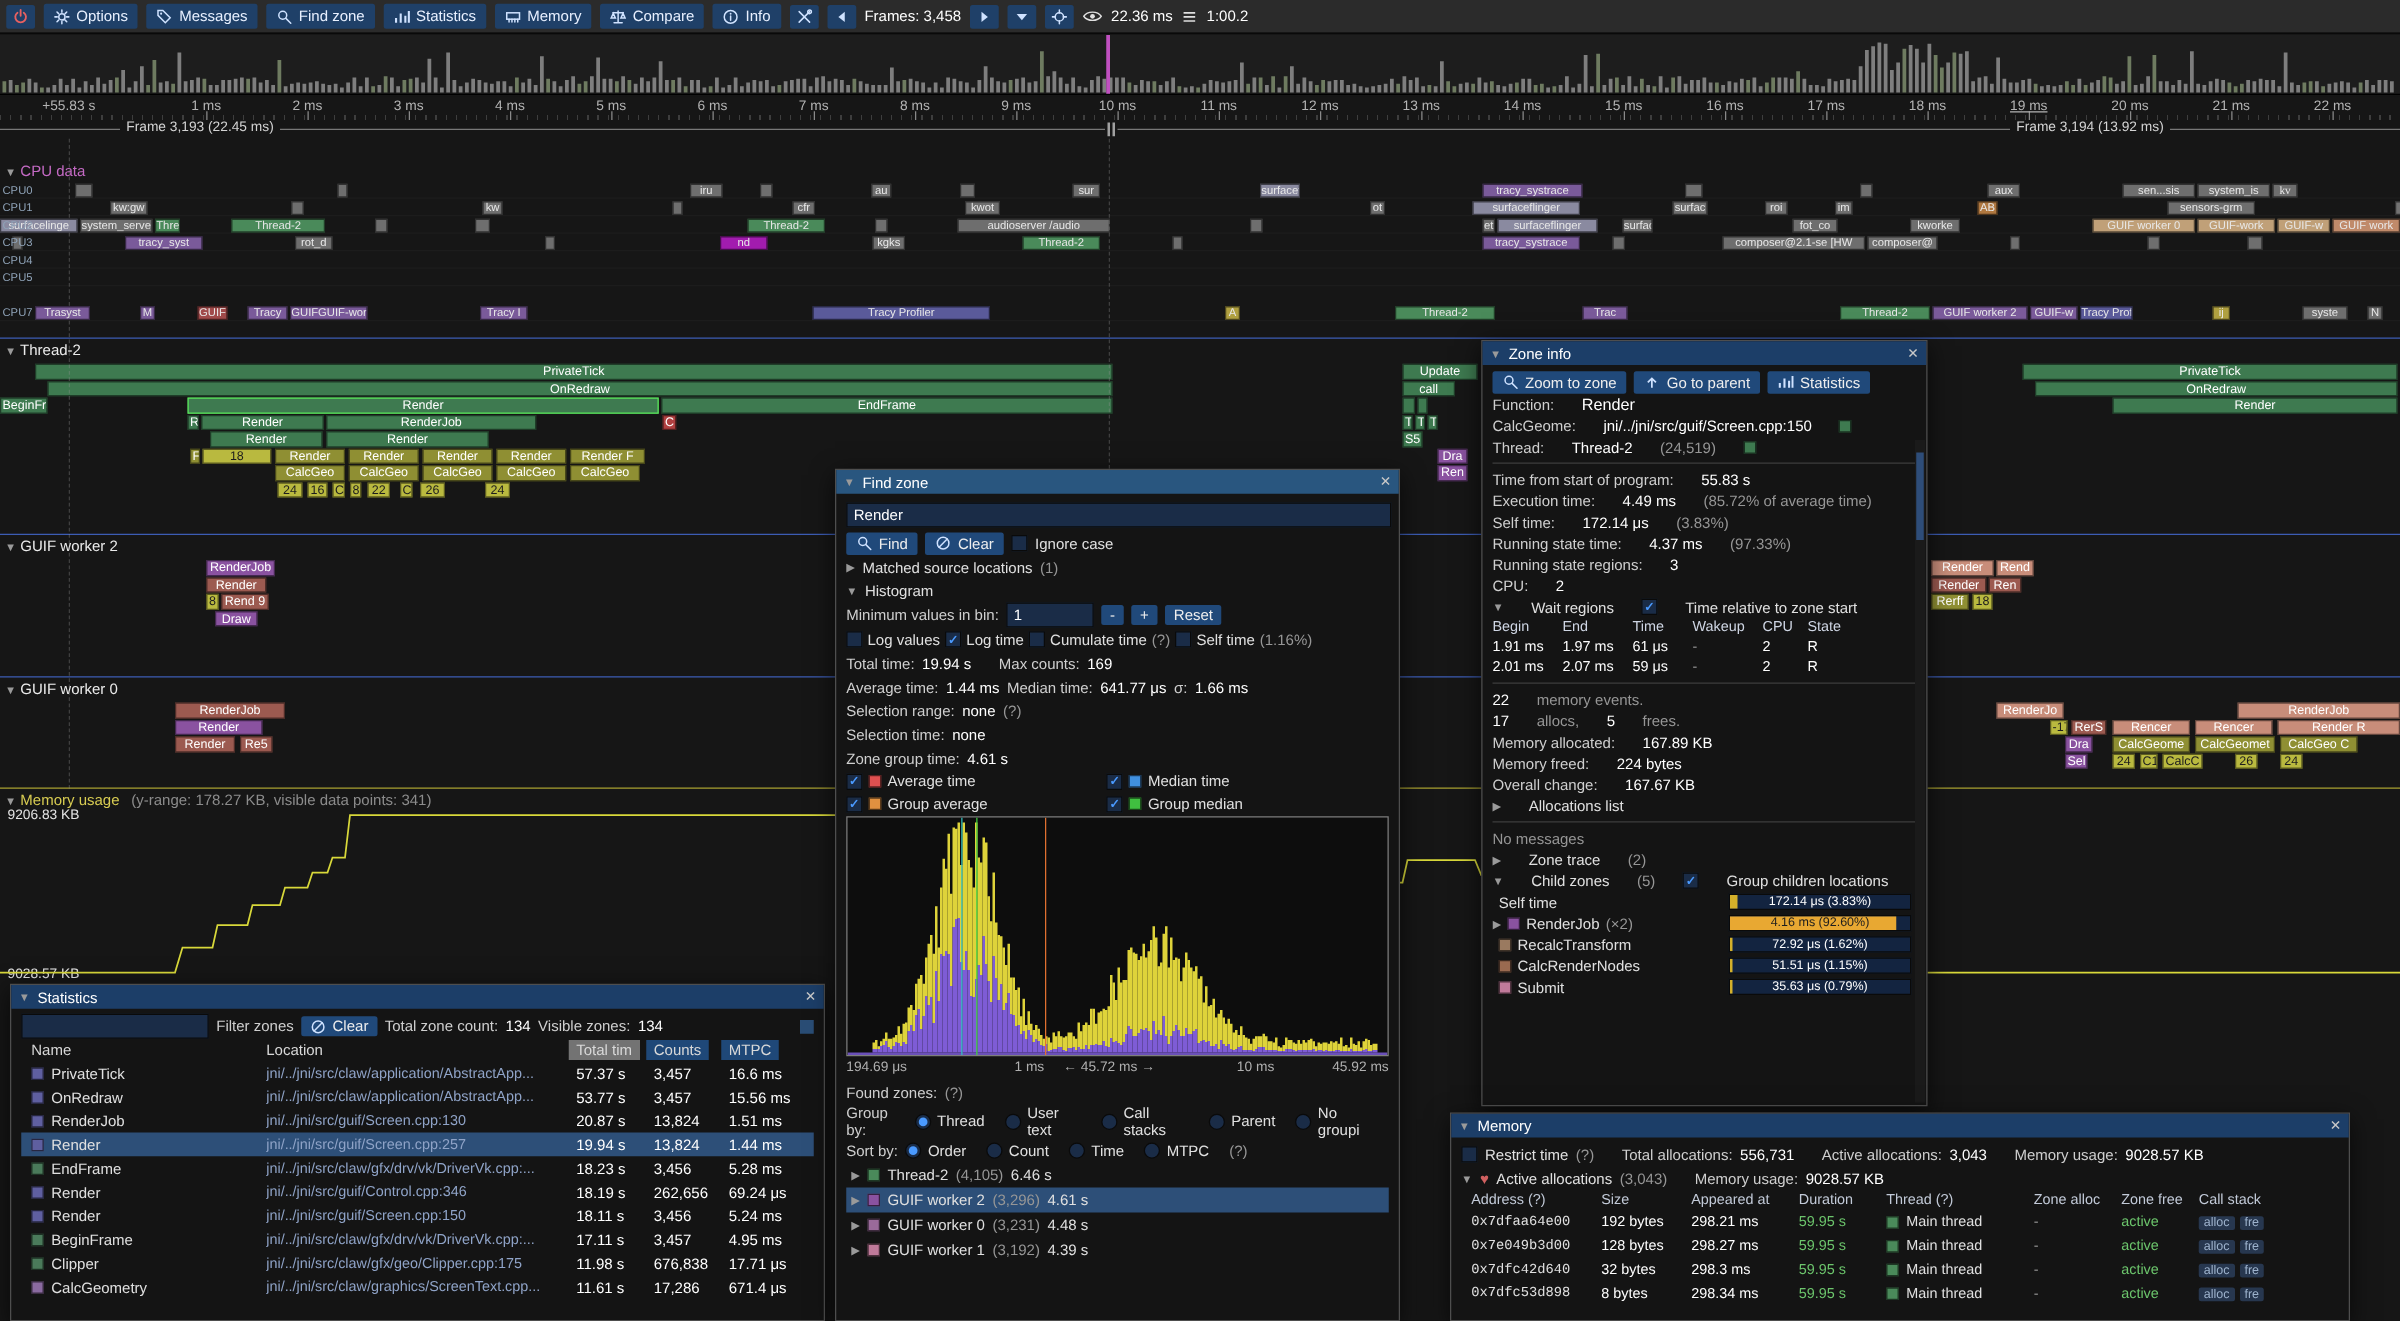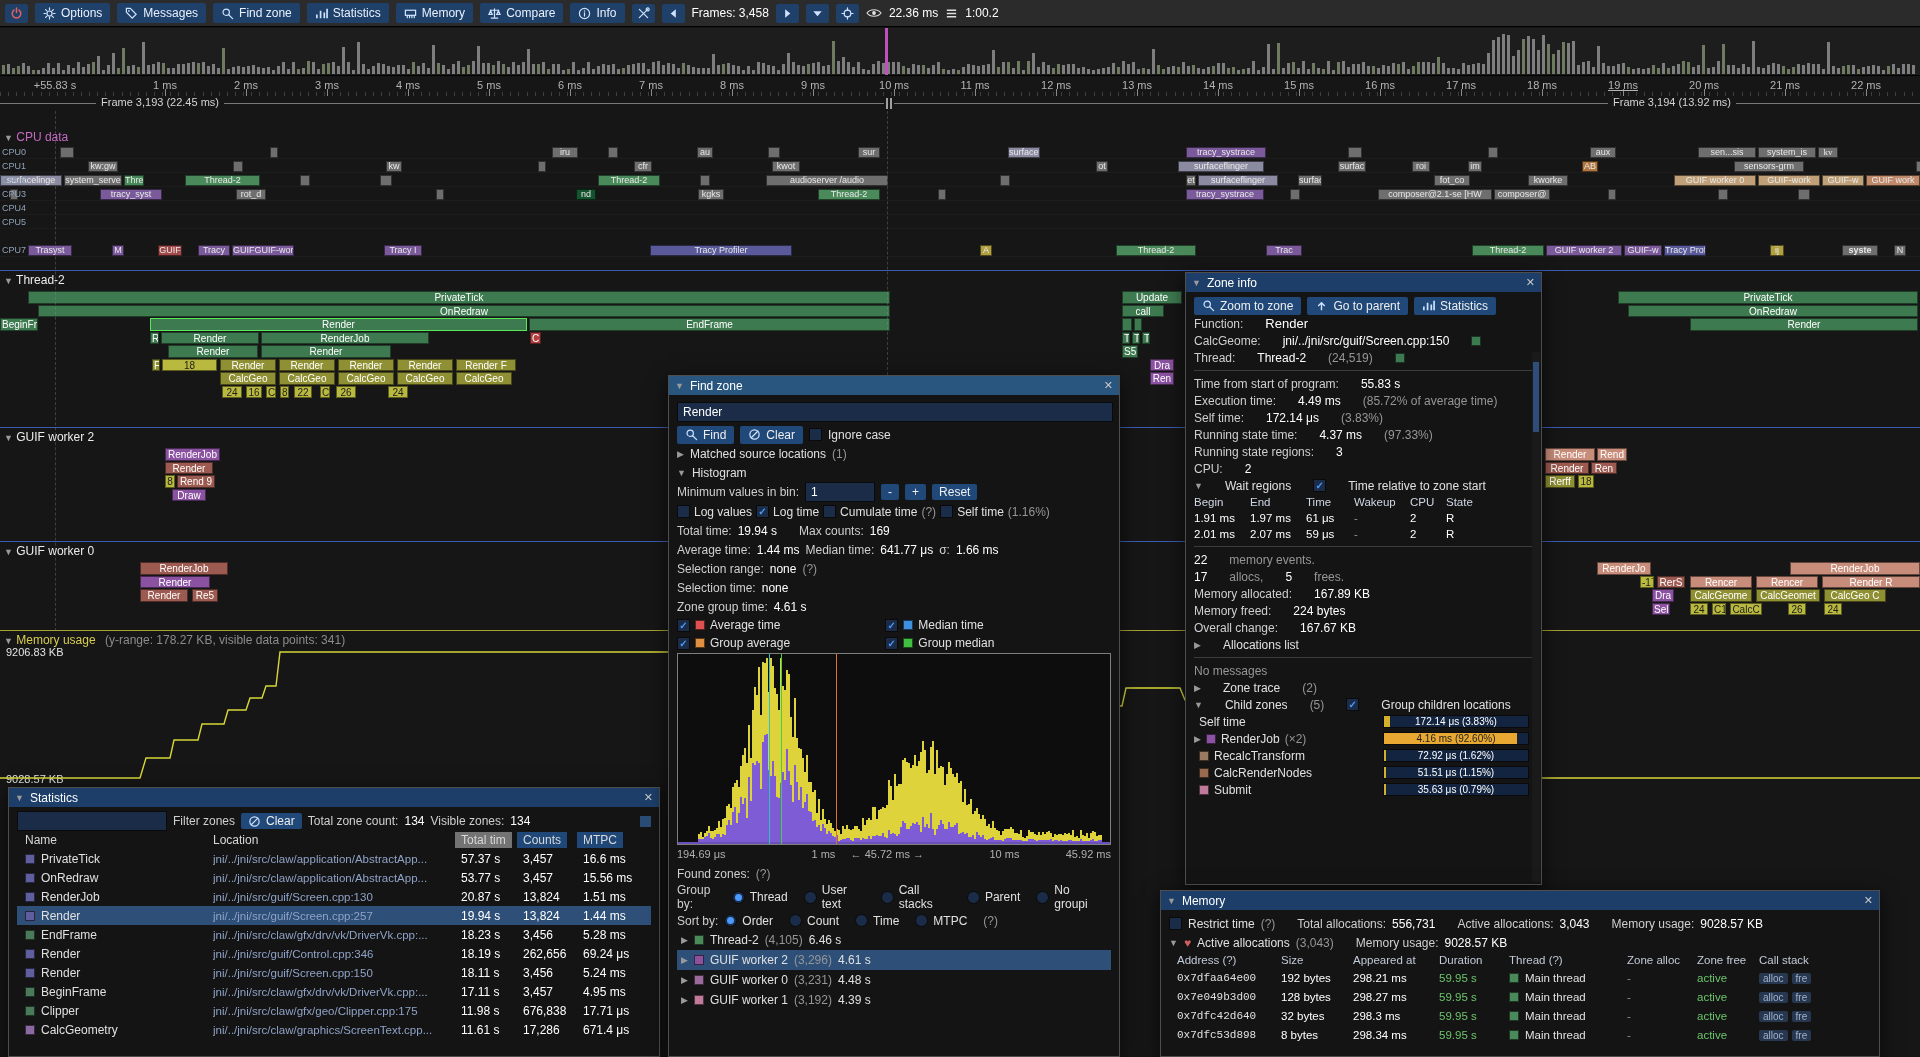--- a/index.html
+++ b/index.html
@@ -749,21 +749,21 @@
         <div class="cpu-seg" style="left: 1758px; width: 62px; background: rgb(192, 160, 120);">GUIF-work</div>
         <div class="cpu-seg" style="left: 1822px; width: 42px; background: rgb(192, 160, 120);">GUIF-w</div>
         <div class="cpu-seg" style="left: 1866px; width: 54px; background: rgb(192, 138, 106);">GUIF work</div>
       </div>
       <div class="cpu-row" style="top: 42px;">
         <span class="cpu-label">CPU3</span>
         <div class="cpu-seg" style="left: 10px; width: 8px; background: rgb(110, 110, 110);"></div>
         <div class="cpu-seg" style="left: 100px; width: 62px; background: rgb(122, 90, 154);">tracy_syst</div>
         <div class="cpu-seg" style="left: 236px; width: 30px; background: rgb(110, 110, 110);">rot_d</div>
         <div class="cpu-seg" style="left: 436px; width: 8px; background: rgb(110, 110, 110);"></div>
-        <div class="cpu-seg" style="left: 576px; width: 20px; background: #14532d;">nd</div>
+        <div class="cpu-seg" style="left: 576px; width: 38px; background: #a21caf;">nd</div>
         <div class="cpu-seg" style="left: 698px; width: 26px; background: rgb(110, 110, 110);">kgks</div>
         <div class="cpu-seg" style="left: 818px; width: 62px; background: rgb(74, 138, 90);">Thread-2</div>
         <div class="cpu-seg" style="left: 938px; width: 8px; background: rgb(110, 110, 110);"></div>
         <div class="cpu-seg" style="left: 1186px; width: 78px; background: rgb(122, 90, 154);">tracy_systrace</div>
         <div class="cpu-seg" style="left: 1290px; width: 10px; background: rgb(110, 110, 110);"></div>
         <div class="cpu-seg" style="left: 1378px; width: 114px; background: rgb(110, 110, 110);">composer@2.1-se [HW</div>
         <div class="cpu-seg" style="left: 1494px; width: 56px; background: rgb(110, 110, 110);">composer@</div>
         <div class="cpu-seg" style="left: 1608px; width: 8px; background: rgb(110, 110, 110);"></div>
         <div class="cpu-seg" style="left: 1718px; width: 10px; background: rgb(110, 110, 110);"></div>
         <div class="cpu-seg" style="left: 1798px; width: 12px; background: rgb(110, 110, 110);"></div>
@@ -784,21 +784,21 @@
         <div class="cpu-seg" style="left: 384px; width: 38px; background: rgb(122, 90, 154);">Tracy I</div>
         <div class="cpu-seg" style="left: 650px; width: 142px; background: rgb(90, 90, 154);">Tracy Profiler</div>
         <div class="cpu-seg" style="left: 980px; width: 12px; background: rgb(176, 160, 64);">A</div>
         <div class="cpu-seg" style="left: 1116px; width: 80px; background: rgb(74, 138, 90);">Thread-2</div>
         <div class="cpu-seg" style="left: 1266px; width: 36px; background: rgb(122, 90, 154);">Trac</div>
         <div class="cpu-seg" style="left: 1472px; width: 72px; background: rgb(74, 138, 90);">Thread-2</div>
         <div class="cpu-seg" style="left: 1546px; width: 76px; background: rgb(122, 90, 154);">GUIF worker 2</div>
         <div class="cpu-seg" style="left: 1624px; width: 38px; background: rgb(122, 90, 154);">GUIF-w</div>
         <div class="cpu-seg" style="left: 1664px; width: 42px; background: rgb(90, 90, 154);">Tracy Profiler</div>
         <div class="cpu-seg" style="left: 1770px; width: 14px; background: rgb(176, 160, 64);">ij</div>
-        <div class="cpu-seg" style="left: 1842px; width: 36px; background: rgb(110, 110, 110); font-weight: bold;">syste</div>
+        <div class="cpu-seg" style="left: 1842px; width: 36px; background: rgb(110, 110, 110);">syste</div>
         <div class="cpu-seg" style="left: 1894px; width: 12px; background: rgb(110, 110, 110);">N</div>
       </div>
     </div>
 
   <div id="threads">
       <div class="thread-line" style="top: 270px;"></div>
       <div class="thread-header" style="top: 273px;"><span class="tri">▼</span> <span>Thread-2</span></div>
       <div class="zone" style="left: 28px; width: 862px; top: 291px; background: rgb(62, 122, 80);">PrivateTick</div>
       <div class="zone" style="left: 1122px; width: 60px; top: 291px; background: rgb(62, 122, 80);">Update</div>
       <div class="zone" style="left: 1618px; width: 300px; top: 291px; background: rgb(62, 122, 80);">PrivateTick</div>

